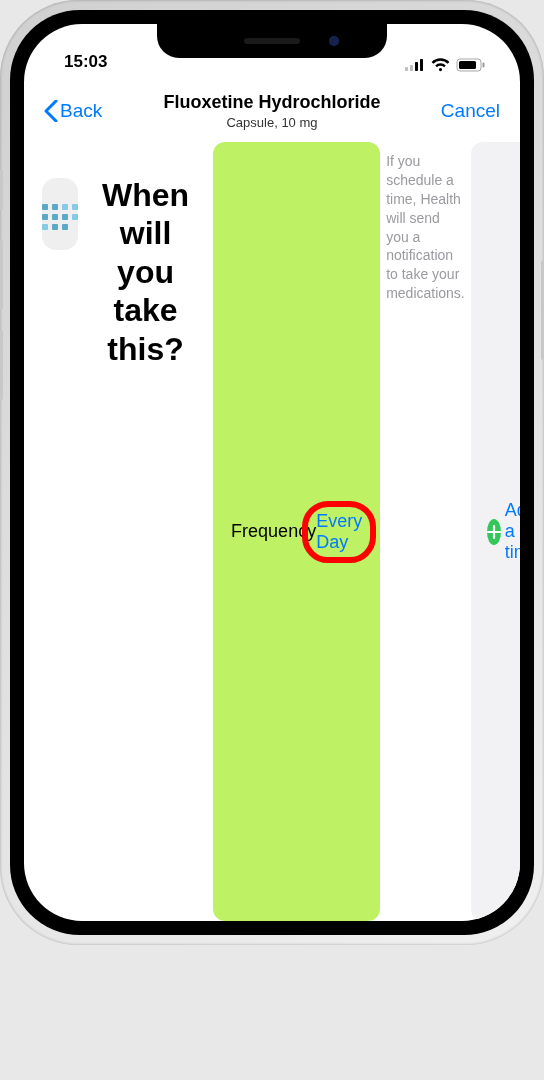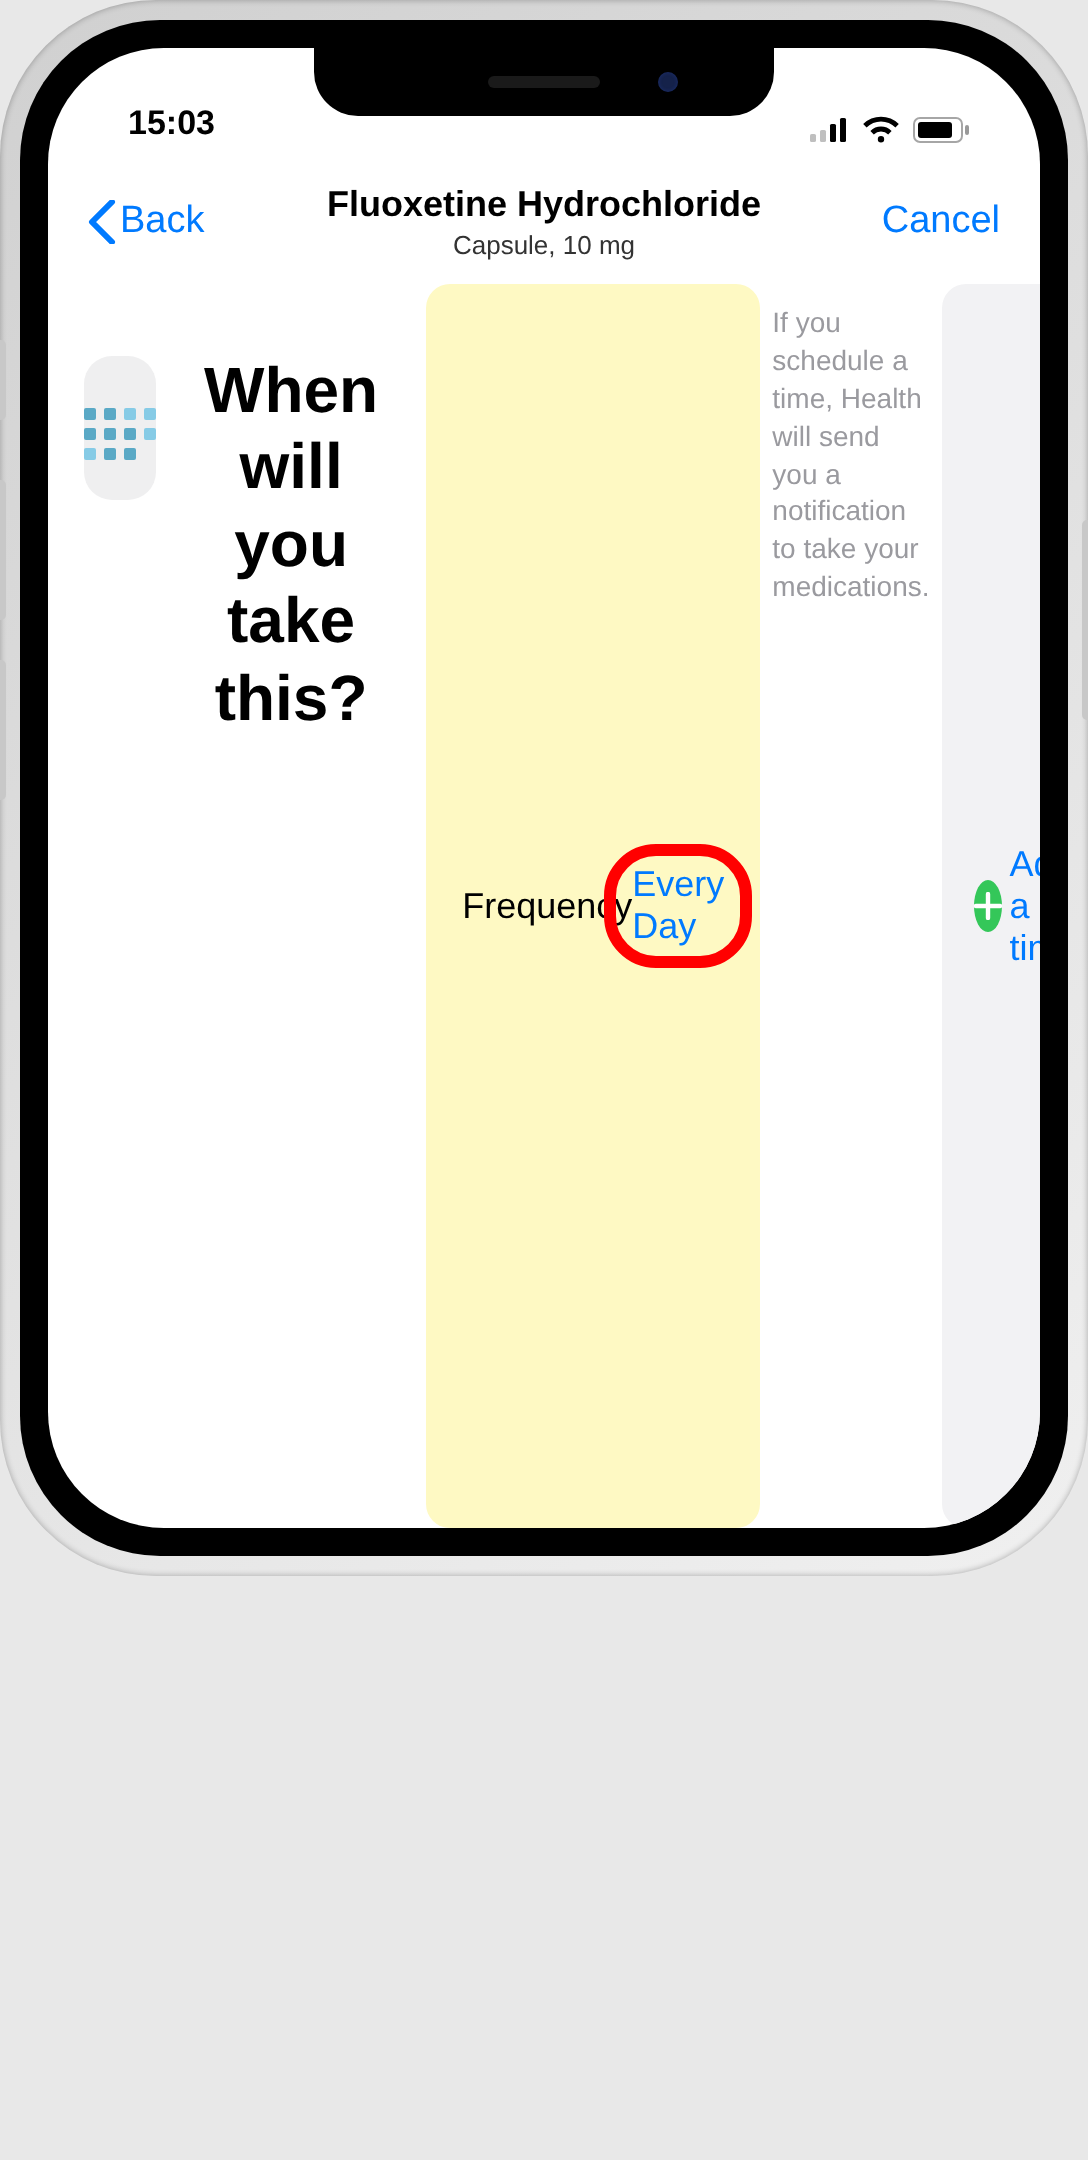--- a/index.html
+++ b/index.html
@@ -1,17 +1,17 @@
 <!DOCTYPE html>
 <html><head>
   <meta charset="utf-8">
   <style>
     * { margin: 0; padding: 0; box-sizing: border-box; font-family: -apple-system, BlinkMacSystemFont, "Segoe UI", Helvetica, Arial, sans-serif; -webkit-font-smoothing: antialiased; }
     body { background: #e8e8e8; display: flex; justify-content: center; align-items: flex-start; min-height: 1080px; }
-    .phone-frame { width: 544px; height: 788px; background: linear-gradient(145deg,#d0d0d0,#f0f0f0); border-radius: 78px; padding: 10px; box-shadow: inset 0 0 3px rgba(0,0,0,.3); position: relative; }
+    .phone-frame { width: 544px; height: 945px; background: linear-gradient(145deg,#d0d0d0,#f0f0f0); border-radius: 78px; padding: 10px; box-shadow: inset 0 0 3px rgba(0,0,0,.3); position: relative; }
     .phone-inner { width: 100%; height: 100%; background: #000; border-radius: 70px; padding: 14px; position: relative; }
     .side-btn { position: absolute; background: #c8c8c8; border-radius: 3px; }
     .btn-left-1 { left: -2px; top: 170px; width: 5px; height: 40px; }
     .btn-left-2 { left: -2px; top: 240px; width: 5px; height: 70px; }
     .btn-left-3 { left: -2px; top: 330px; width: 5px; height: 70px; }
     .btn-right  { right: -2px; top: 260px; width: 5px; height: 100px; }
     .screen { width: 100%; height: 100%; background: #fff; border-radius: 58px; overflow: hidden; position: relative; display: flex; flex-direction: column; }
     .notch { position: absolute; top: 0; left: 50%; transform: translateX(-50%); width: 230px; height: 34px; background: #000; border-bottom-left-radius: 22px; border-bottom-right-radius: 22px; z-index: 50; display:flex; justify-content:center; align-items:center;}
     .notch .speaker { width: 56px; height: 6px; background:#1a1a1a; border-radius:3px;}
     .notch .cam { position:absolute; right:48px; top:12px; width:10px; height:10px; border-radius:50%; background:#15224a; box-shadow: inset 0 0 2px #3a66ff33;}
@@ -23,21 +23,21 @@
     .nav-title .t1 { font-size:18px; font-weight:600; color:#000; }
     .nav-title .t2 { font-size:13px; color:#333; margin-top:2px; }
     .nav-cancel { color:#007aff; font-size:19px; text-align:right; min-width:90px;}
     .content { flex:1; padding: 0 18px; display:flex; }
     .card-icon { width:72px; height:72px; background:#efeff0; border-radius:14px; margin: 36px auto 0; display:flex; align-items:center; justify-content:center; }
     .cal-grid { display:grid; grid-template-columns: repeat(4, 6px); grid-template-rows: repeat(3, 6px); gap:4px; padding-top:6px;}
     .cal-grid span { width:6px; height:6px; border-radius:1px;}
     .dot-d { background:#5aa9c6; }
     .dot-l { background:#86cbe6; }
     .heading { font-size:32px; font-weight:700; color:#000; text-align:center; line-height:1.2; margin: 34px 24px 28px; }
-    .row { background:#fef9c3; border-radius:12px; padding: 16px 18px; display:flex; align-items:center; justify-content:space-between; font-size:18px; }
+    .row { background:#bef264; border-radius:12px; padding: 16px 18px; display:flex; align-items:center; justify-content:space-between; font-size:18px; }
     .row .label { color:#000; }
     .row .value { color:#007aff; position:relative; }
     .highlight-ring { position:absolute; border:6px solid #ff0000; border-radius:26px; top:-10px; left:-14px; right:-14px; bottom:-10px; pointer-events:none;}
     .helper { font-size:14px; color:#9a9a9f; line-height:1.35; padding: 10px 6px 0; }
     .section-h { font-size:18px; font-weight:600; color:#000; margin: 30px 4px 12px; }
     .add-row { background:#f2f2f4; border-radius:12px; padding: 14px 16px; display:flex; align-items:center; gap:4px; }
     .plus-badge { width:26px; height:26px; border-radius:50%; background:#34c759; display:flex; align-items:center; justify-content:center; }
     .plus-badge svg { width:14px; height:14px; }
     .add-row .txt { color:#007aff; font-size:18px; }
     .spacer { flex:1; }

